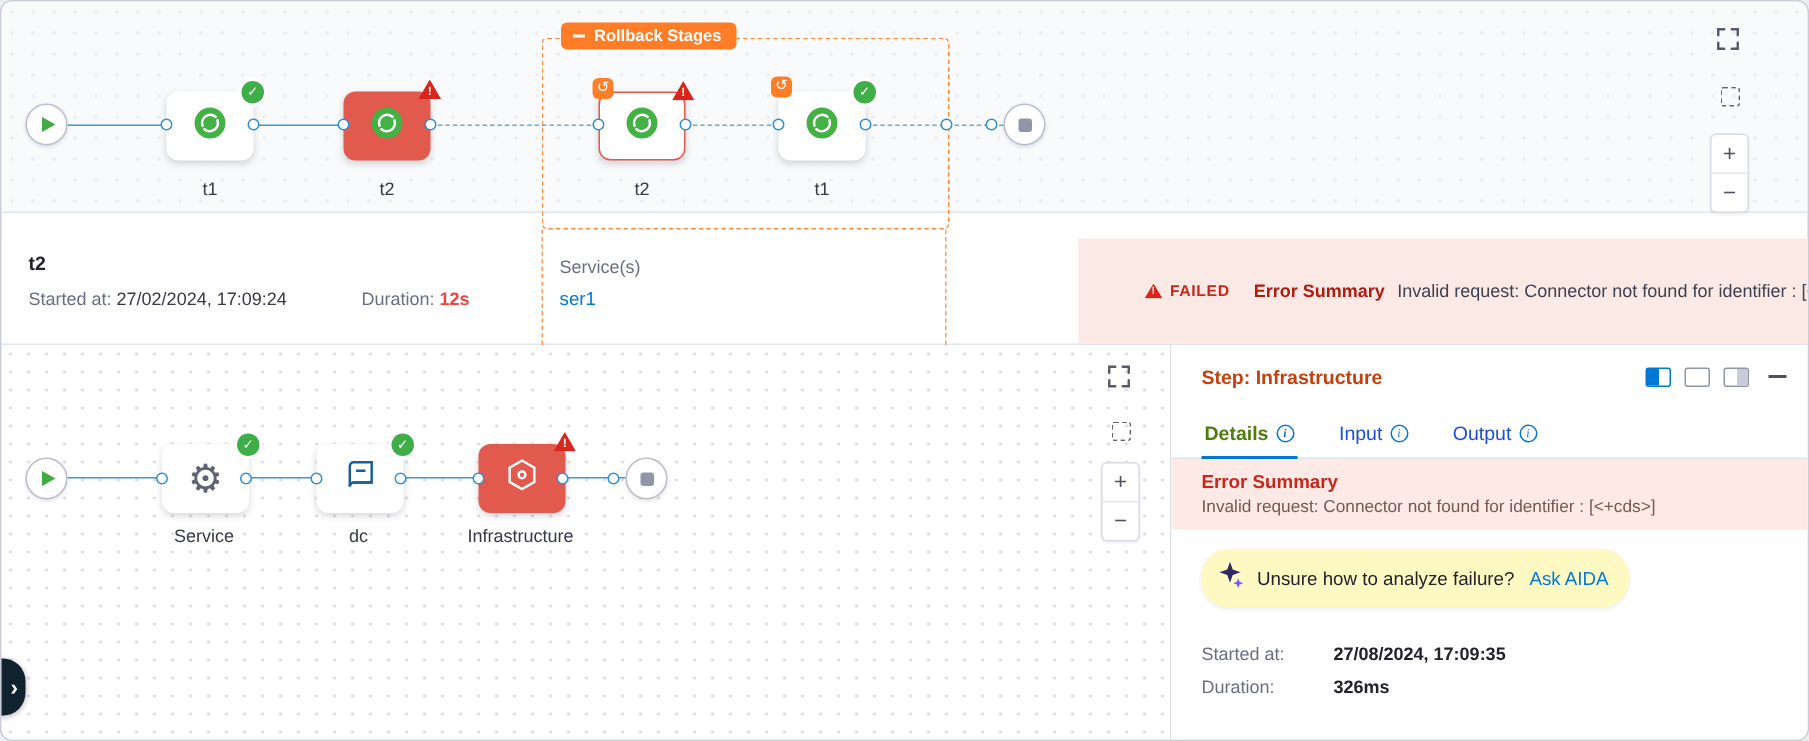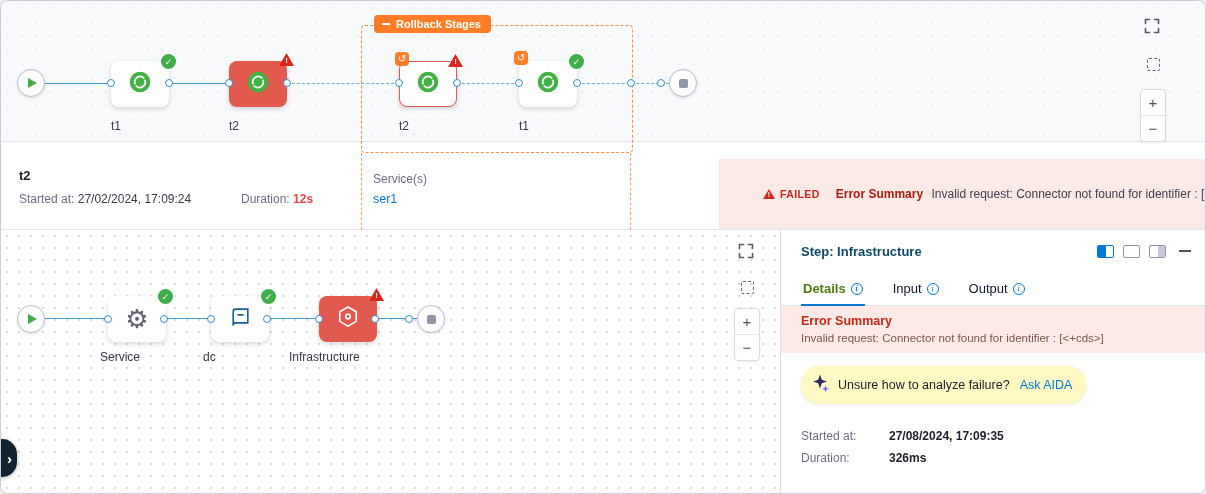--- a/index.html
+++ b/index.html
@@ -14,21 +14,21 @@
   .hline.dashed{border-top-style:dashed;border-top-color:#6aa9da}
   .dot{position:absolute;top:78px;width:8px;height:8px;border-radius:50%;background:#fff;border:1.5px solid #2f8fd6}
   .round-node{position:absolute;width:28px;height:28px;border-radius:50%;background:#fff;border:1px solid #b9bdcc;
     box-shadow:0 1px 3px rgba(40,41,61,.14);display:flex;align-items:center;justify-content:center}
   .play-icon{width:0;height:0;border-left:9px solid #42ab45;border-top:5.5px solid transparent;border-bottom:5.5px solid transparent;margin-left:3px}
   .stop-icon{width:9px;height:9px;background:#9195a8;border-radius:2px}
   .sq-node{position:absolute;width:58px;height:46px;background:#fff;border-radius:8px;cursor:pointer;
     box-shadow:0 2px 5px rgba(40,41,61,.18);display:flex;align-items:center;justify-content:center}
   .sq-node.failed{background:#e2594d}
   .sq-node.rb-failed{border:1.6px solid #e2594d}
-  .node-label{position:absolute;top:118px;font-size:12px;color:#383946;}
+  .node-label{position:absolute;top:118px;font-size:12px;color:#383946;text-align:center}
   .check-badge{position:absolute;top:-7px;right:-7px;width:15px;height:15px;border-radius:50%;background:#3fae49;
     display:flex;align-items:center;justify-content:center;box-shadow:0 0 0 2px rgba(255,255,255,.9)}
   .check-badge::before{content:"✓";color:#fff;font-size:9px;font-weight:bold}
   .warn-badge{position:absolute;top:-8px;right:-7px;width:15px;height:13px;background:#d8261c;
     clip-path:polygon(50% 0,100% 100%,0 100%);display:flex;align-items:flex-end;justify-content:center}
   .warn-badge::before{content:"!";color:#fff;font-size:8px;font-weight:bold;line-height:10px}
   .rb-badge{position:absolute;top:-10px;left:-5px;width:14px;height:14px;border-radius:4px;background:#ff7d26;
     display:flex;align-items:center;justify-content:center}
   .rb-badge::before{content:"↺";color:#fff;font-size:10px;line-height:1}
   .rollback-box{position:absolute;left:360px;top:24px;width:272px;height:128px;border:1.2px dashed #ff8c3f;border-radius:4px}
@@ -67,29 +67,29 @@
   .canvas{position:absolute;left:0;top:229px;width:780px;height:265px;background:#fff;
     background-image:radial-gradient(#d7dae2 1px,transparent 1.1px);background-size:12px 12px;border-right:1px solid #dcdee8}
   .canvas .hline{top:88px}
   .canvas .dot{top:85px}
   .canvas .node-label{top:120px}
   .gear-ic::before{content:"⚙";font-size:26px;color:#5e6272;line-height:1}
 
   
   .panel{position:absolute;left:780px;top:229px;width:426px;height:265px;background:#fff}
   .panel-head{position:absolute;left:0;top:0;width:100%;height:42px;display:flex;align-items:center;padding:0 16px 0 20px}
-  .panel-title{font-size:13px;font-weight:bold;color:#0c4a6e;flex:1}
+  .panel-title{font-size:13px;font-weight:bold;color:#c2410c;flex:1}
   .panel-icons{display:flex;align-items:center;gap:9px}
   .layout-ic{width:17px;height:13px;border:1.5px solid #0278d5;border-radius:2px;cursor:pointer;position:relative}
   .layout-ic.active::before{content:"";position:absolute;left:0;top:0;bottom:0;width:50%;background:#0278d5}
   .layout-ic.gray{border-color:#9095a8}
   .layout-ic.gray.rightfill::before{content:"";position:absolute;right:0;top:0;bottom:0;width:45%;background:#c9ccd8}
   .min-ic{width:12px;height:2px;background:#4f5162;margin-left:4px;cursor:pointer}
   .tabs{position:absolute;left:0;top:42px;width:100%;height:34px;display:flex;gap:26px;padding:0 20px;border-bottom:1px solid #e2e4ec}
-  .tab{display:flex;align-items:center;gap:5px;font-size:13px;color:#0f172a;cursor:pointer;position:relative;padding:0 2px}
+  .tab{display:flex;align-items:center;gap:5px;font-size:13px;color:#1d4ed8;cursor:pointer;position:relative;padding:0 2px}
   .tab.active{color:#4d7c0f;font-weight:bold}
   .tab.active::after{content:"";position:absolute;left:0;right:0;bottom:-1px;height:2.5px;background:#0278d5}
   .info-ic{width:12px;height:12px;border-radius:50%;border:1px solid #0278d5;color:#0278d5;font-size:8px;
     display:flex;align-items:center;justify-content:center;font-style:italic;font-family:"Liberation Serif",serif;cursor:pointer}
   .info-ic::before{content:"i"}
   .panel-errbox{position:absolute;left:0;top:76px;width:100%;min-height:46px;background:#fdeae6;padding:8px 20px 9px}
   .errbox-title{font-size:12.5px;font-weight:bold;color:#c7281c}
   .errbox-text{margin-top:4px;font-size:11.5px;color:#7a5650}
   .aida{position:absolute;left:20px;top:136px;display:inline-flex;align-items:center;gap:8px;background:#fef9c3;
     border-radius:18px;padding:7px 14px 7px 9px;box-shadow:0 1px 3px rgba(40,41,61,.10)}

